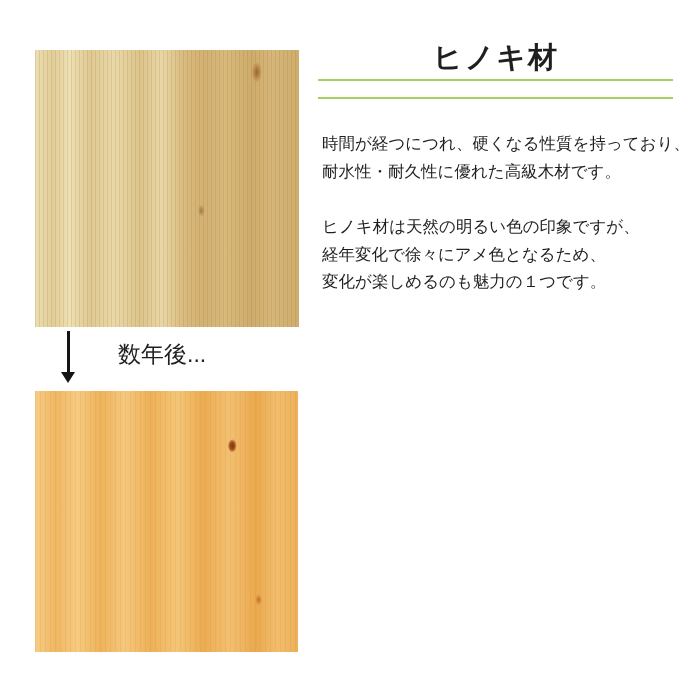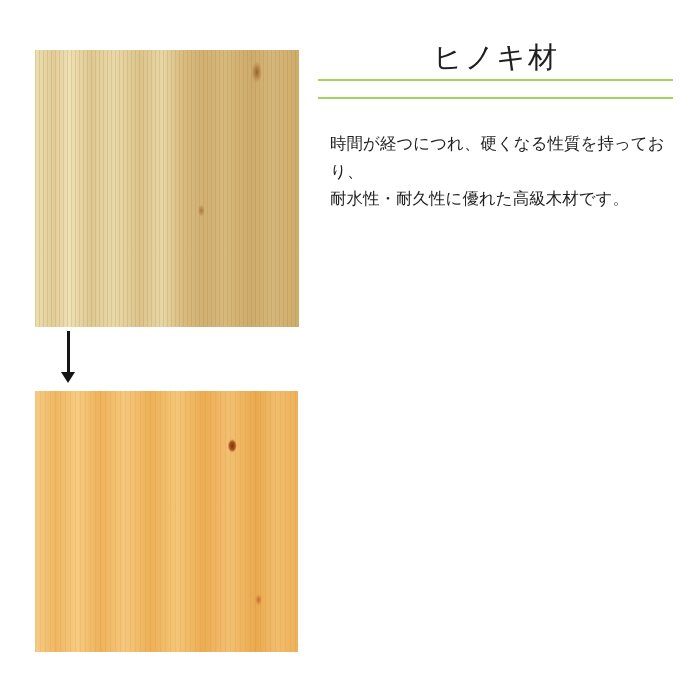--- a/index.html
+++ b/index.html
@@ -56,54 +56,58 @@
 
   .transition-label {
     position: absolute; left: 118px; top: 341px; width: 150px;
     font-size: 23px; line-height: 27px; color: var(--text, #1f1f1f);
     white-space: nowrap;
   }
 
   
   .title {
     position: absolute; left: 318px; top: 38px; width: 356px; margin: 0;
-    font-size: 29px; font-weight: 400; letter-spacing: 2px;
+    font-size: 29px; font-weight: 700; letter-spacing: 2px;
     text-align: center; color: var(--text, #1f1f1f);
   }
   .rule {
     position: absolute; left: 318px; width: 355px; height: 2px;
     background: var(--accent, #a3d162);
   }
   .rule-1 { top: 79px; }
   .rule-2 { top: 97px; }
 
   .body-text {
     position: absolute; left: 318px; top: 130px; width: 380px;
     font-size: 16.5px; line-height: 27.5px; color: var(--text, #1f1f1f);
   }
-  .body-text p { margin: 0 0 28px 12px; white-space: pre-line; }
+  .body-text p { margin: 0 0 28px 4px; white-space: pre-line; }
 </style>
 </head>
 <body>
 
 <div class="stage">
 
   <div class="wood wood-before"></div>
 
   <div class="arrow">
     <div class="arrow-stem"></div>
     <div class="arrow-head"></div>
   </div>
 
+  <div class="transition-label">数年後...</div>
 
   <div class="wood wood-after"></div>
 
   <h1 class="title">ヒノキ材</h1>
 
   <div class="rule rule-1"></div>
   <div class="rule rule-2"></div>
 
   <div class="body-text">
     <p>時間が経つにつれ、硬くなる性質を持っており、
 耐水性・耐久性に優れた高級木材です。</p>
+    <p>ヒノキ材は天然の明るい色の印象ですが、
+経年変化で徐々にアメ色となるため、
+変化が楽しめるのも魅力の１つです。</p>
   </div>
 
 </div>
 
 </body></html>

